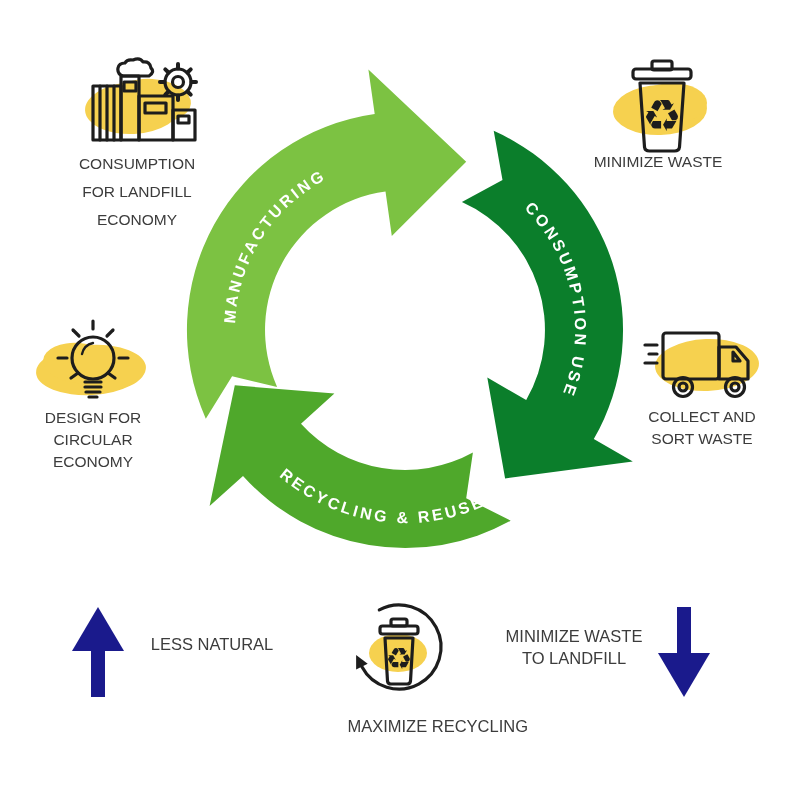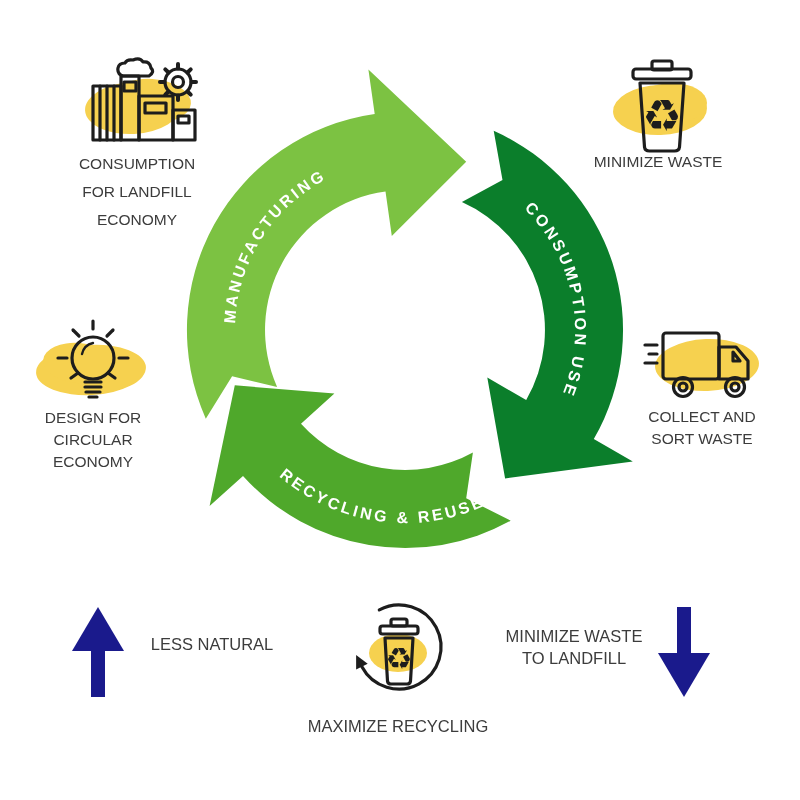--- a/index.html
+++ b/index.html
@@ -18,21 +18,21 @@
   .ic-down{left:658px;top:607px;width:52px;height:90px;}
   .label{position:absolute;text-align:center;color:#3C3C3C;font-size:15.5px;}
   .label span{display:block;}
   .lbl-manufacture{left:17px;top:150px;width:240px;line-height:28px;}
   .lbl-useless{left:538px;top:150px;width:240px;line-height:24px;}
   .lbl-design{left:3px;top:407px;width:180px;line-height:22px;}
   .lbl-collect{left:592px;top:406px;width:220px;line-height:22px;}
   .lbl-footer{font-size:16.5px;line-height:22px;}
   .lbl-lessnatural{left:102px;top:625px;width:220px;margin-top:8px;}
   .lbl-minimize{left:464px;top:625px;width:220px;}
-  .lbl-maximize{left:268px;top:715px;width:260px;}
+  .lbl-maximize{left:268px;top:715px;width:260px;text-align:right;}
   .ink{stroke:#1D1D1D;stroke-width:3.2;fill:none;stroke-linecap:round;stroke-linejoin:round;}
 </style>
 </head>
 <body>
 
 <div class="canvas">
 
   <svg class="cycle" viewBox="0 0 800 800">
     <path id="seg-manufacturing" fill="#7CC242" d="M 205.8 418.7 A 218 218 0 0 1 374.7 114.1 L 368.4 69.6 L 466.2 161.8 L 391.8 235.9 L 385.5 191.4 A 140 140 0 0 0 277.1 386.9 L 232.1 376.3 Z"></path>
     <path id="seg-consumption-use" fill="#0B7E2B" d="M 493.7 130.8 A 218 218 0 0 1 593.8 439.0 L 632.8 461.5 L 505.1 478.4 L 487.3 377.5 L 526.2 400.0 A 140 140 0 0 0 461.9 202.1 L 502.5 179.9 Z"></path>

